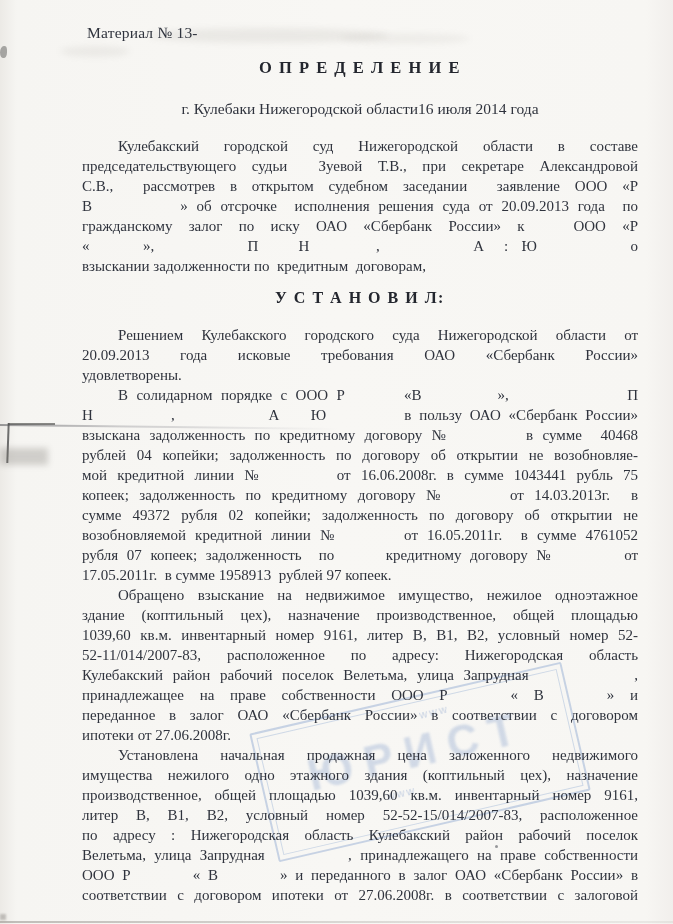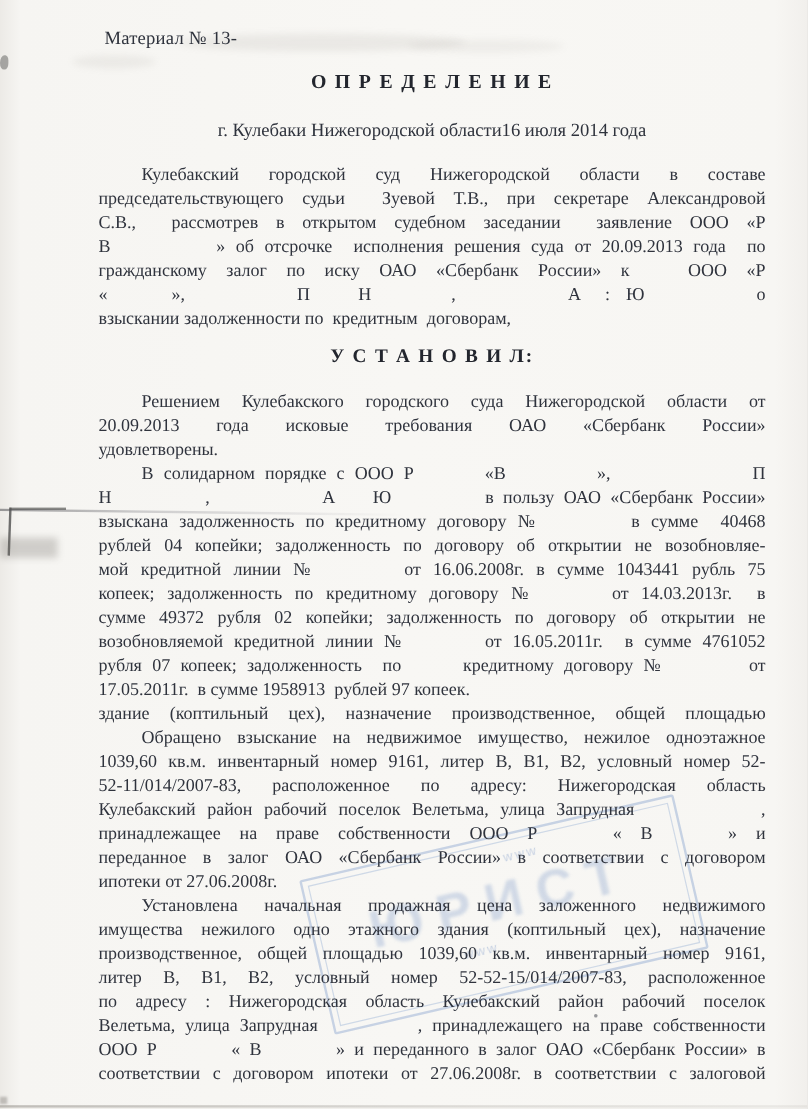--- a/index.html
+++ b/index.html
@@ -108,22 +108,22 @@
         <div class="line pfirst">В солидарном порядке с ООО Р       «В         »,              П</div>
         <div class="line">Н          ,            А    Ю          в пользу ОАО «Сбербанк России»</div>
         <div class="line">взыскана задолженность по кредитному договору №        в сумме  40468</div>
         <div class="line">рублей 04 копейки; задолженность по договору об открытии не возобновляе-</div>
         <div class="line">мой кредитной линии №       от 16.06.2008г. в сумме 1043441 рубль 75</div>
         <div class="line">копеек; задолженность по кредитному договору №      от 14.03.2013г.  в</div>
         <div class="line">сумме 49372 рубля 02 копейки; задолженность по договору об открытии не</div>
         <div class="line">возобновляемой кредитной линии №       от 16.05.2011г.  в сумме 4761052</div>
         <div class="line">рубля 07 копеек; задолженность  по      кредитному договору №        от</div>
         <div class="line plast">17.05.2011г.  в сумме 1958913  рублей 97 копеек.</div>
+        <div class="line pfirst">Обращено взыскание на недвижимое имущество, нежилое одноэтажное</div>
         <div class="line">здание (коптильный цех), назначение производственное, общей площадью</div>
-        <div class="line pfirst">Обращено взыскание на недвижимое имущество, нежилое одноэтажное</div>
         <div class="line">1039,60 кв.м. инвентарный номер 9161, литер В, В1, В2, условный номер 52-</div>
         <div class="line">52-11/014/2007-83,  расположенное  по  адресу:  Нижегородская  область</div>
         <div class="line">Кулебакский район рабочий поселок Велетьма, улица Запрудная           ,</div>
         <div class="line">принадлежащее  на  праве  собственности  ООО  Р        «  В        »  и</div>
         <div class="line">переданное в залог ОАО «Сбербанк России» в соответствии с договором</div>
         <div class="line plast">ипотеки от 27.06.2008г.</div>
         <div class="line pfirst">Установлена  начальная  продажная  цена  заложенного  недвижимого</div>
         <div class="line">имущества нежилого одно этажного здания (коптильный цех), назначение</div>
         <div class="line">производственное, общей площадью 1039,60 кв.м. инвентарный номер 9161,</div>
         <div class="line">литер В, В1, В2, условный номер 52-52-15/014/2007-83, расположенное</div>

